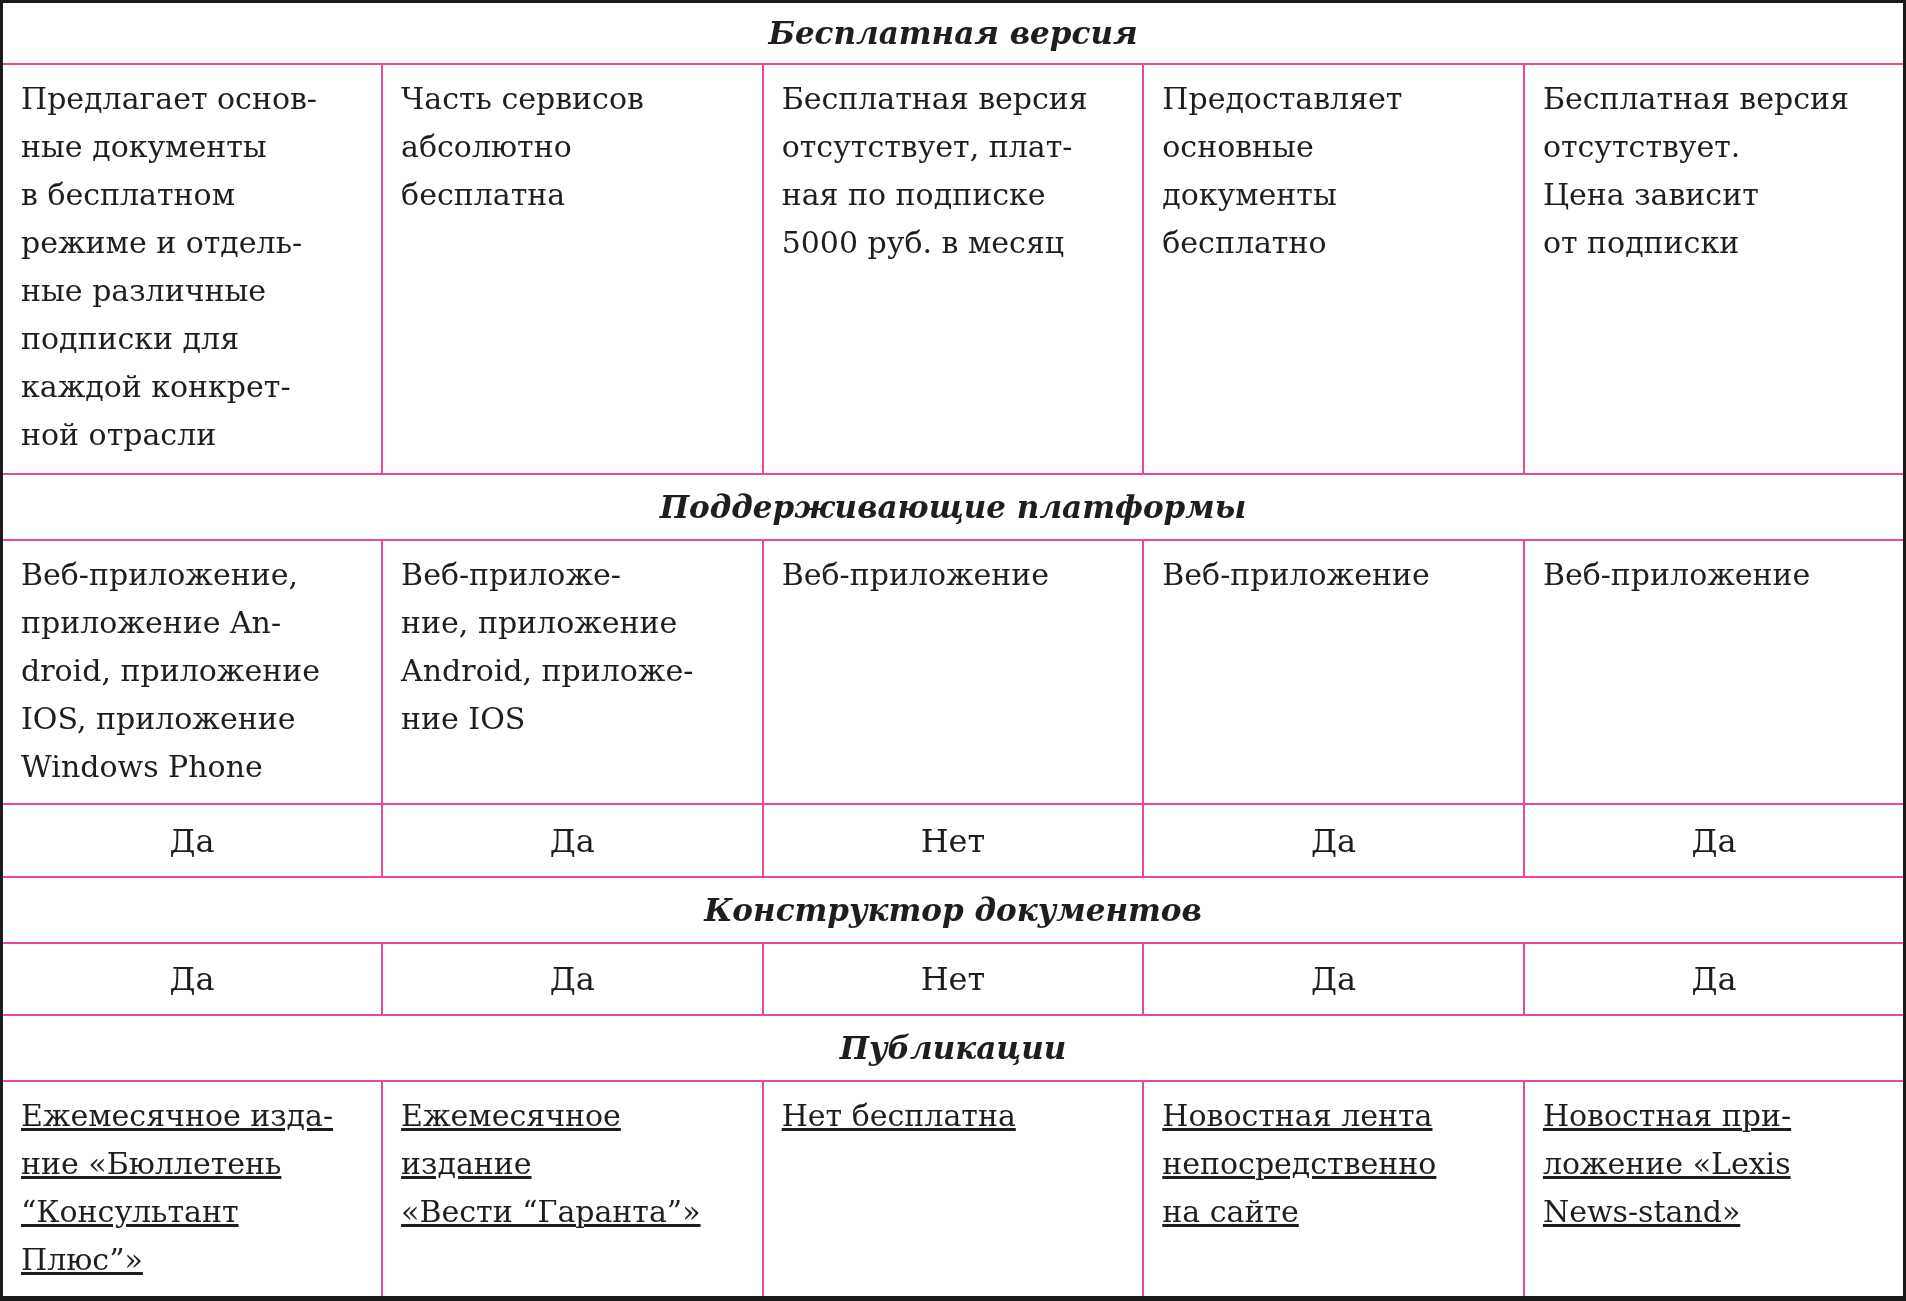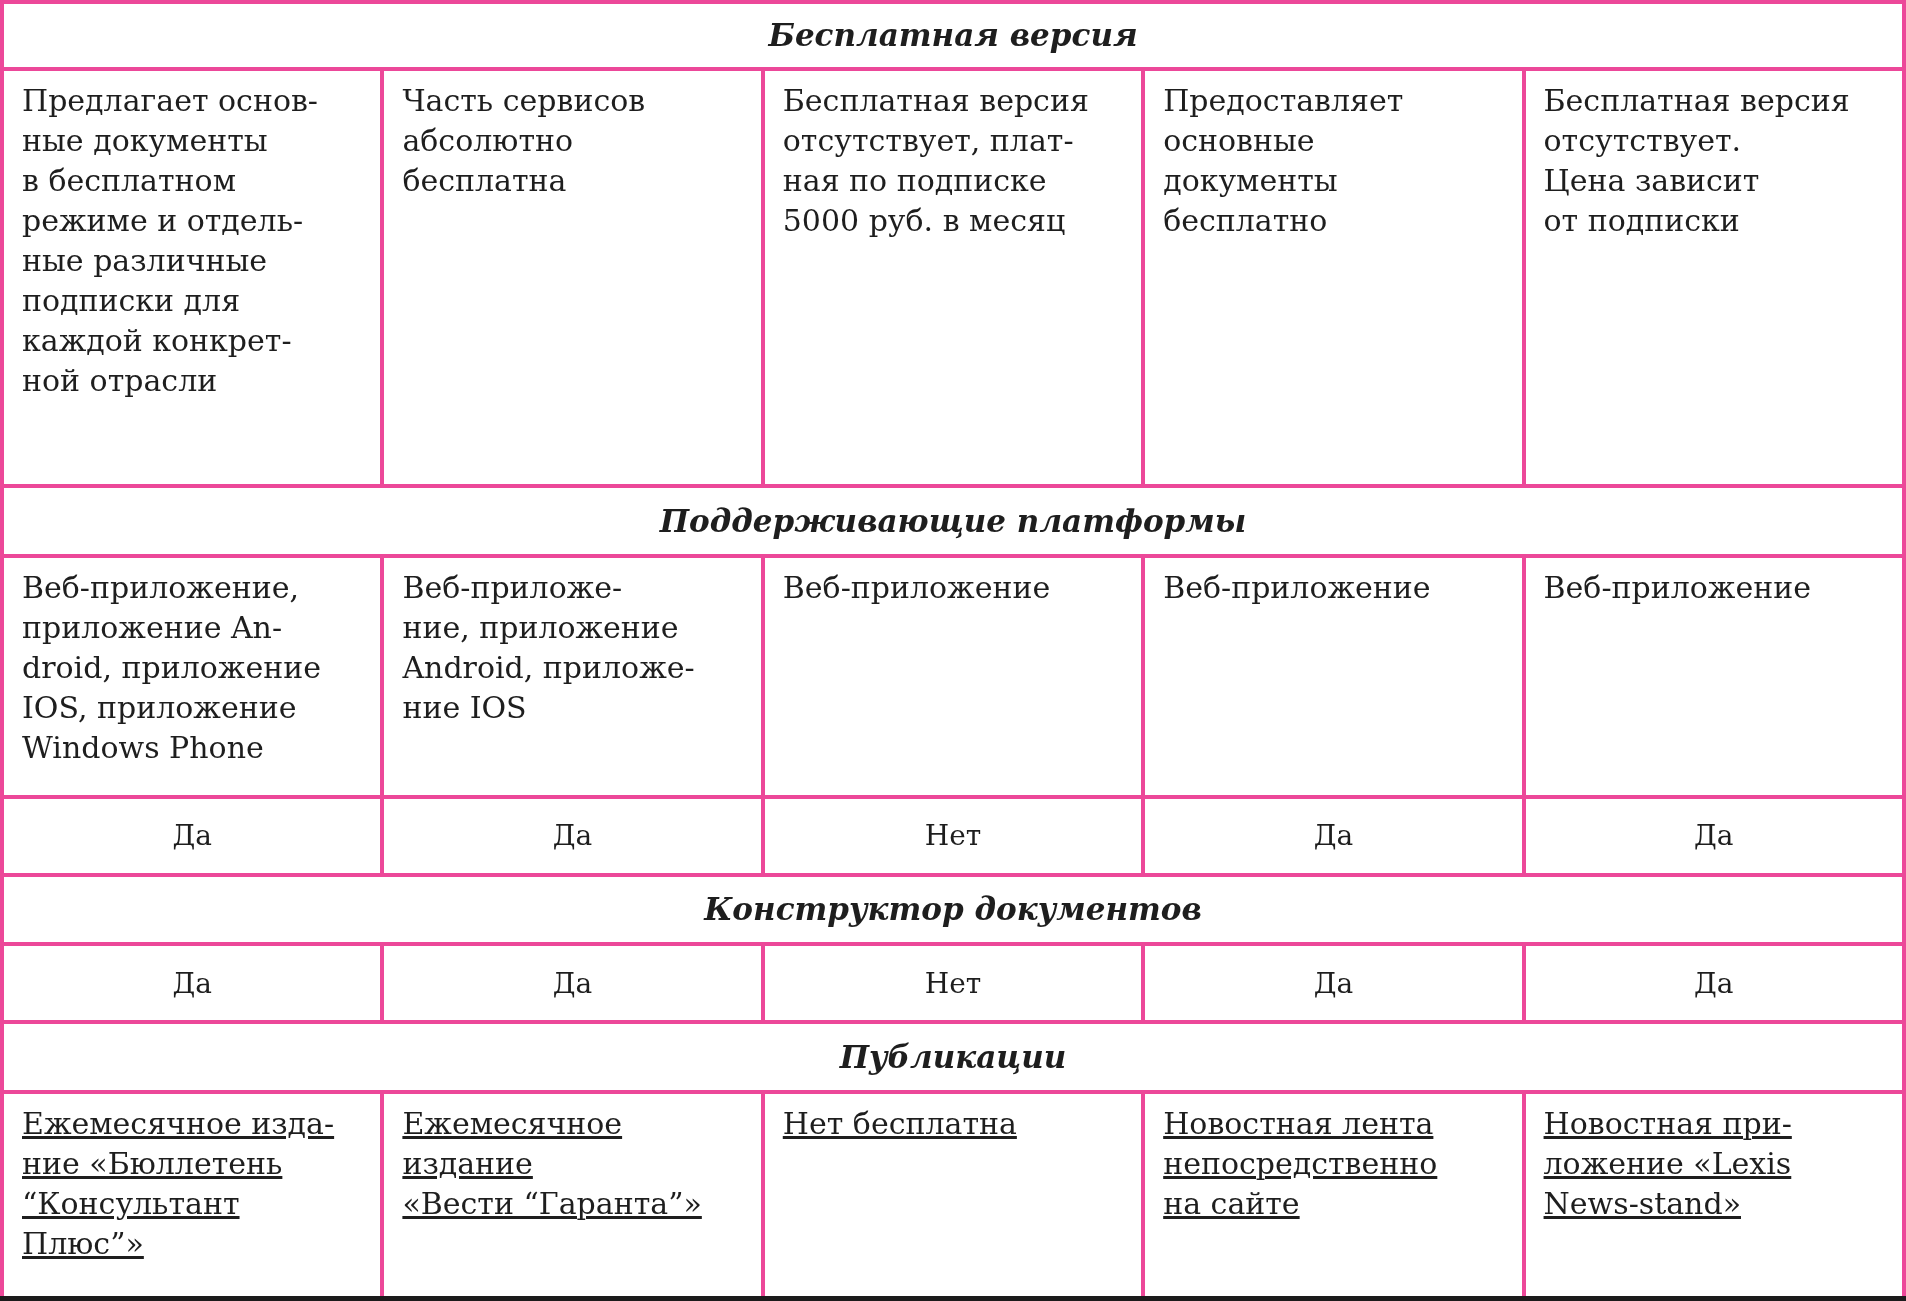--- a/index.html
+++ b/index.html
@@ -21,45 +21,45 @@
     font-family: "DejaVu Serif", "Liberation Serif", serif;
     color: #1e1e1e;
     background: #ffffff;
     border-top: 3px solid #1b1b1b;
     border-left: 3px solid #1b1b1b;
     border-right: 3px solid #1b1b1b;
     border-bottom: 5px solid #1b1b1b;
   }
   col { width: 20%; }
   td {
-    border: 4px solid #ec4899;
+    border: 2px solid #ec4899;
     box-sizing: border-box;
     overflow: hidden;
   }
   td.section {
     text-align: center;
     vertical-align: middle;
     font-weight: bold;
     font-style: italic;
     font-size: 31px;
     padding: 4px 10px;
     height: 62px;
   }
   td.body {
     vertical-align: top;
     text-align: left;
     font-size: 30px;
-    line-height: 40px;
+    line-height: 48px;
     padding: 10px 14px 10px 18px;
     white-space: pre-line;
   }
   td.yn {
     text-align: center;
     vertical-align: middle;
-    font-size: 28px;
+    font-size: 32px;
     padding: 6px;
     height: 72px;
   }
   tr.r-free  td.body { height: 388px; }
   tr.r-plat  td.body { height: 220px; }
   tr.r-pub   td.body { height: 192px; text-decoration: underline; }
   tr.r-head2 td.section { height: 65px; }
 </style>
 </head>
 <body>

